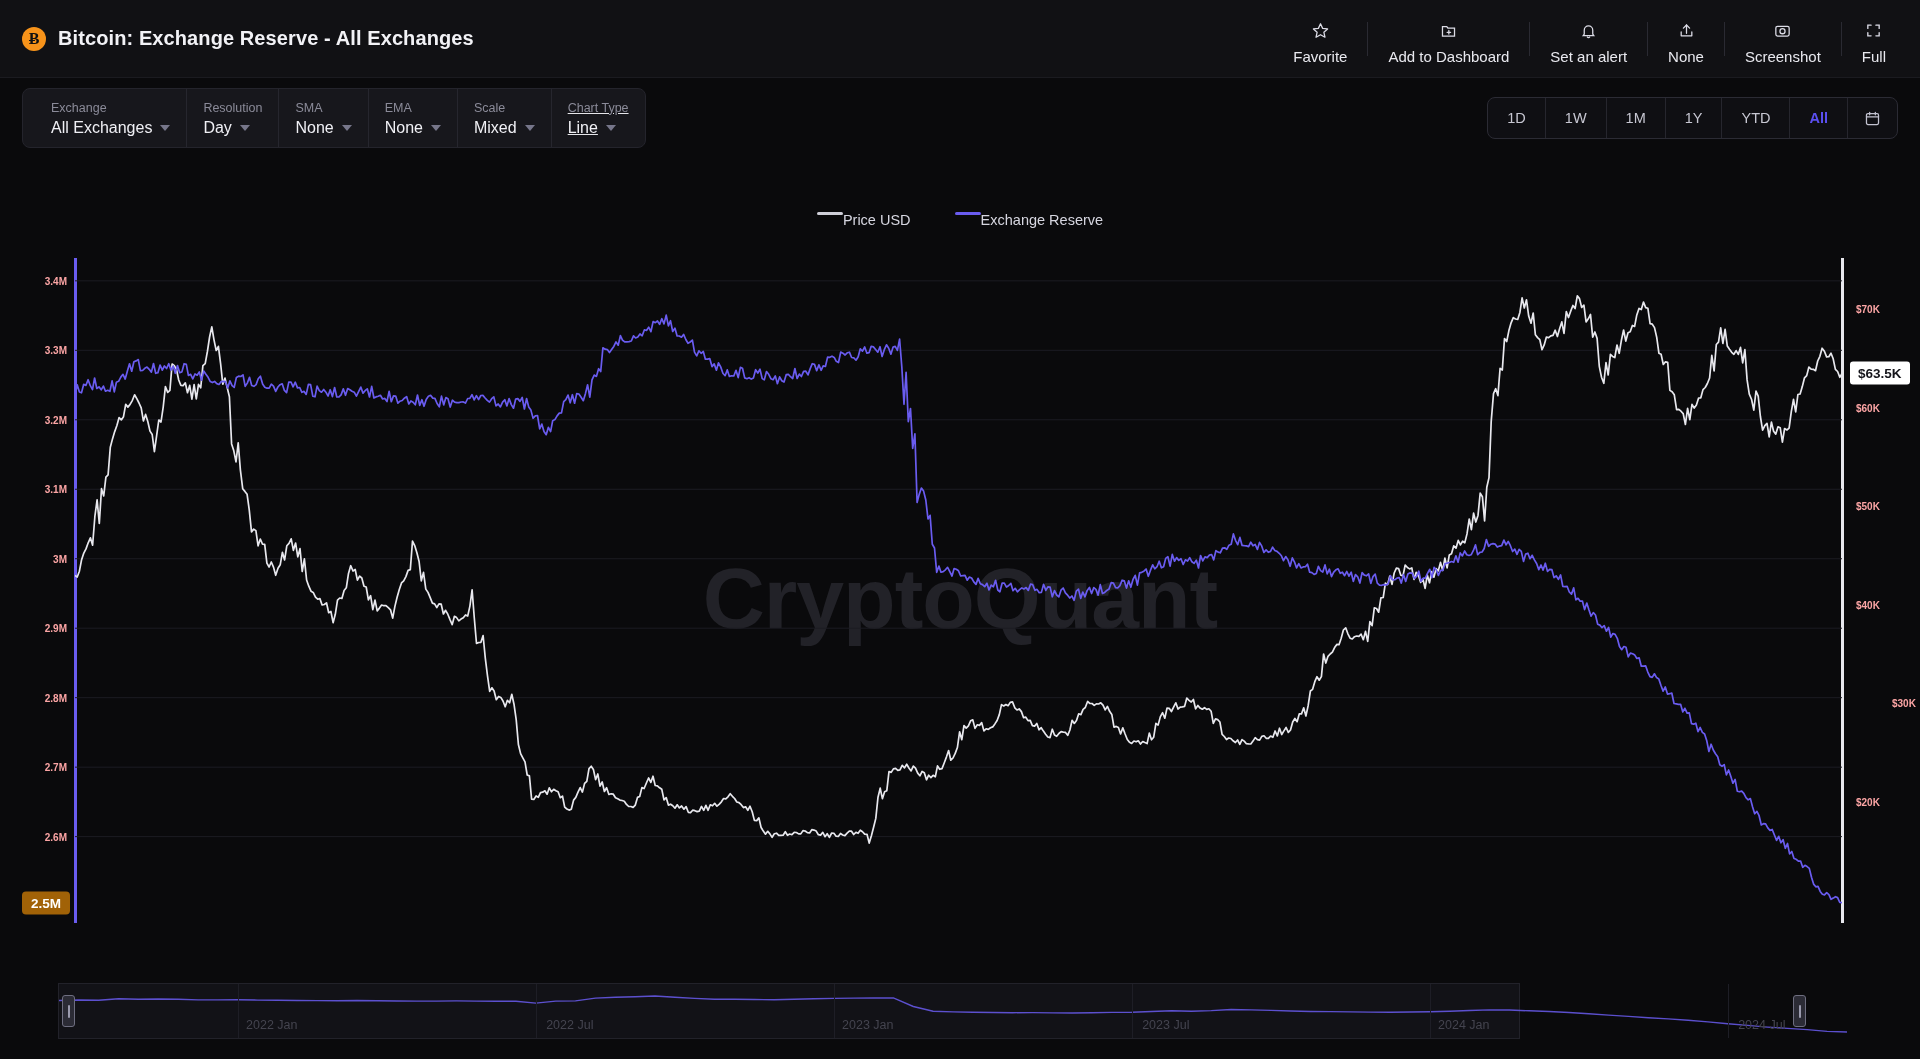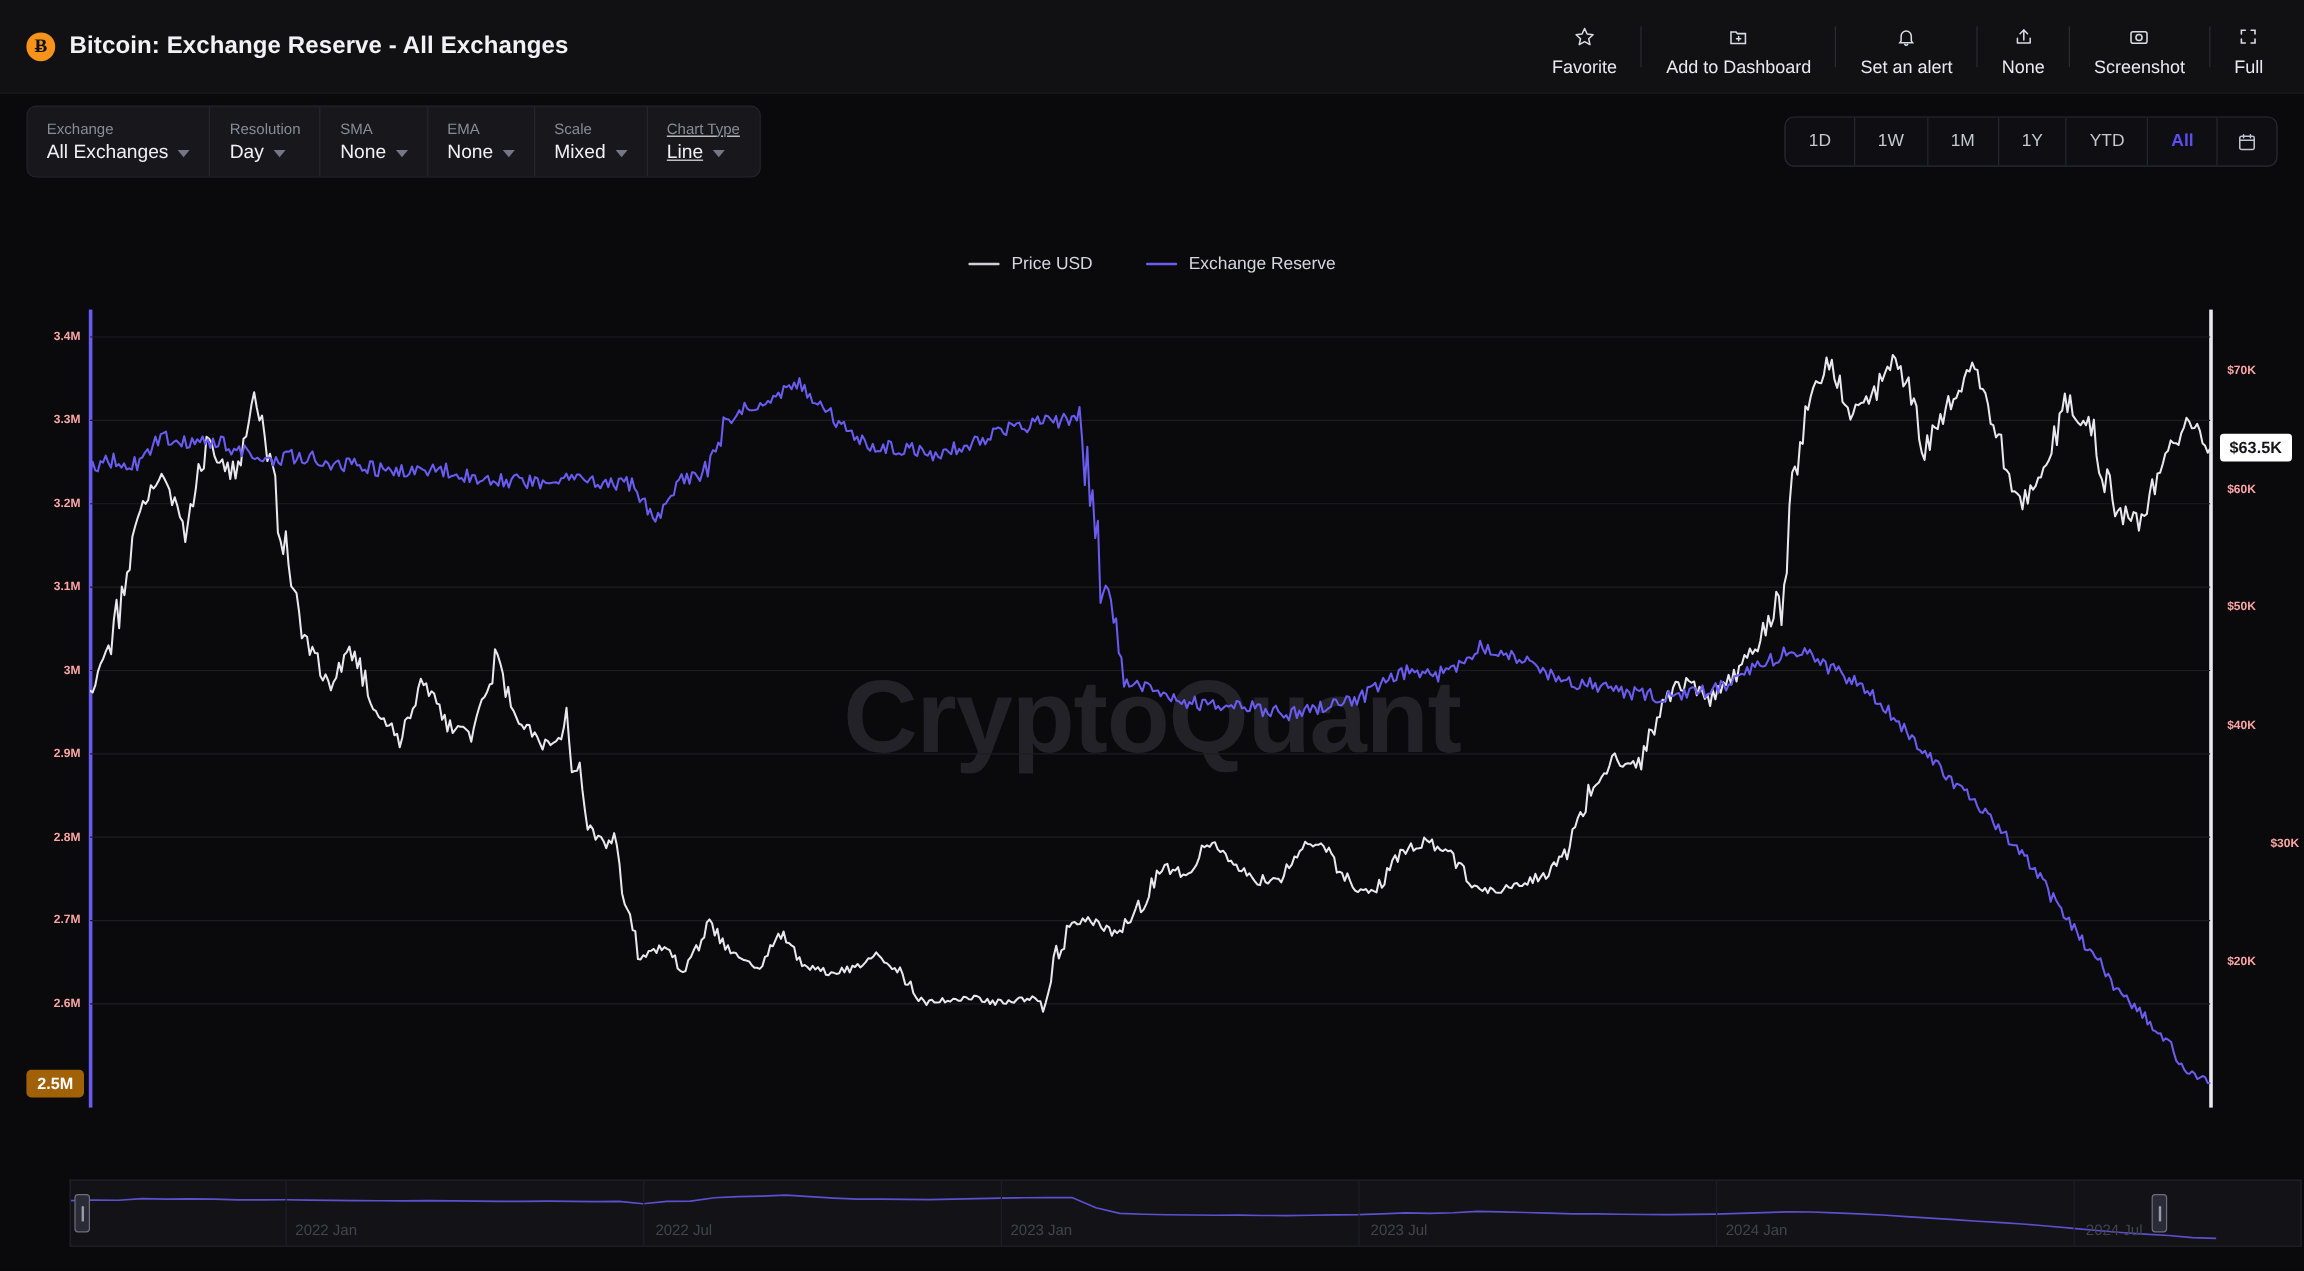--- a/index.html
+++ b/index.html
@@ -43,21 +43,21 @@
   .hact:last-child { border-right: none; padding-right: 18px; }
   .ico { width: 17px; height: 17px; display: inline-flex; align-items: center; justify-content: center; flex: none; }
   .ico svg { width: 17px; height: 17px; display: block; }
 
   
   .controlbar { position: absolute; top: 78px; left: 0; width: 1920px; height: 80px; }
   .ctrl-group {
     position: absolute; top: 10px; left: 22px;
     display: flex; align-items: stretch;
     background: #17171c; border: 1px solid #24242c; border-radius: 8px;
-    height: 60px; overflow: hidden;
+    height: 60px; overflow: hidden; padding-left: 12px;
   }
   .ctrl {
     display: flex; flex-direction: column; justify-content: center;
     padding: 0 16px 0 16px; min-width: 72px;
     border-right: 1px solid #26262e; cursor: pointer;
   }
   .ctrl:last-child { border-right: none; text-decoration: underline; }
   .ctrl-label { font-size: 12.5px; color: #8b8b99; line-height: 16px; margin-bottom: 3px; }
   .ctrl-value-row { display: flex; align-items: center; gap: 8px; }
   .ctrl-value { font-size: 16px; color: #f0f0f5; line-height: 18px; }
@@ -76,21 +76,21 @@
     border-right: 1px solid #26262e;
   }
   .range-btn.active { color: #5b4ff0; font-weight: bold; }
   .range-cal { padding: 0 16px; height: 100%; display: flex; align-items: center; cursor: pointer; }
 
   
   .legend {
     position: absolute; top: 212px; left: 0; width: 1920px;
     display: flex; justify-content: center; align-items: center; gap: 44px;
   }
-  .leg-item { display: flex; align-items: center; gap: 10px; font-size: 14.5px; color: #d6d6e0; cursor: pointer; }
+  .leg-item { display: flex; gap: 0; font-size: 14.5px; color: #d6d6e0; cursor: pointer; }
   .leg-line { width: 26px; height: 2.5px; border-radius: 2px; flex: none; }
 
   
   .chart-area { position: absolute; top: 248px; left: 0; width: 1920px; height: 700px; }
   .plot {
     position: absolute; left: 75px; top: 12px; width: 1767px; height: 660px;
   }
   .watermark {
     position: absolute; left: 0; top: 0; width: 100%; height: 100%;
     display: flex; align-items: center; justify-content: center;
@@ -113,21 +113,21 @@
     padding: 4px 9px; transform: translateY(-50%); white-space: nowrap;
   }
   .badge-right {
     position: absolute; background: #ffffff; color: #14141a;
     font-size: 13.5px; font-weight: bold; border-radius: 3px;
     padding: 4px 8px; transform: translateY(-50%); white-space: nowrap;
   }
 
   
   .minimap {
-    position: absolute; left: 58px; top: 983px; width: 1860px; height: 56px;
+    position: absolute; left: 58px; top: 983px; width: 1462px; height: 56px;
     background: #121217; border: 1px solid #22222a; padding-left: 17px;
   }
   .mini-lab {
     position: absolute; font-size: 12.5px; color: #44444f; top: 34px;
     transform: translateX(-50%); white-space: nowrap; pointer-events: none;
   }
   .mini-grid { position: absolute; top: 0; width: 1px; height: 100%; background: #1e1e26; }
   .mini-handle {
     position: absolute; top: 11px; width: 13px; height: 32px;
     background: #2b2b35; border: 1px solid #6e6e80; border-radius: 3px; cursor: ew-resize;

